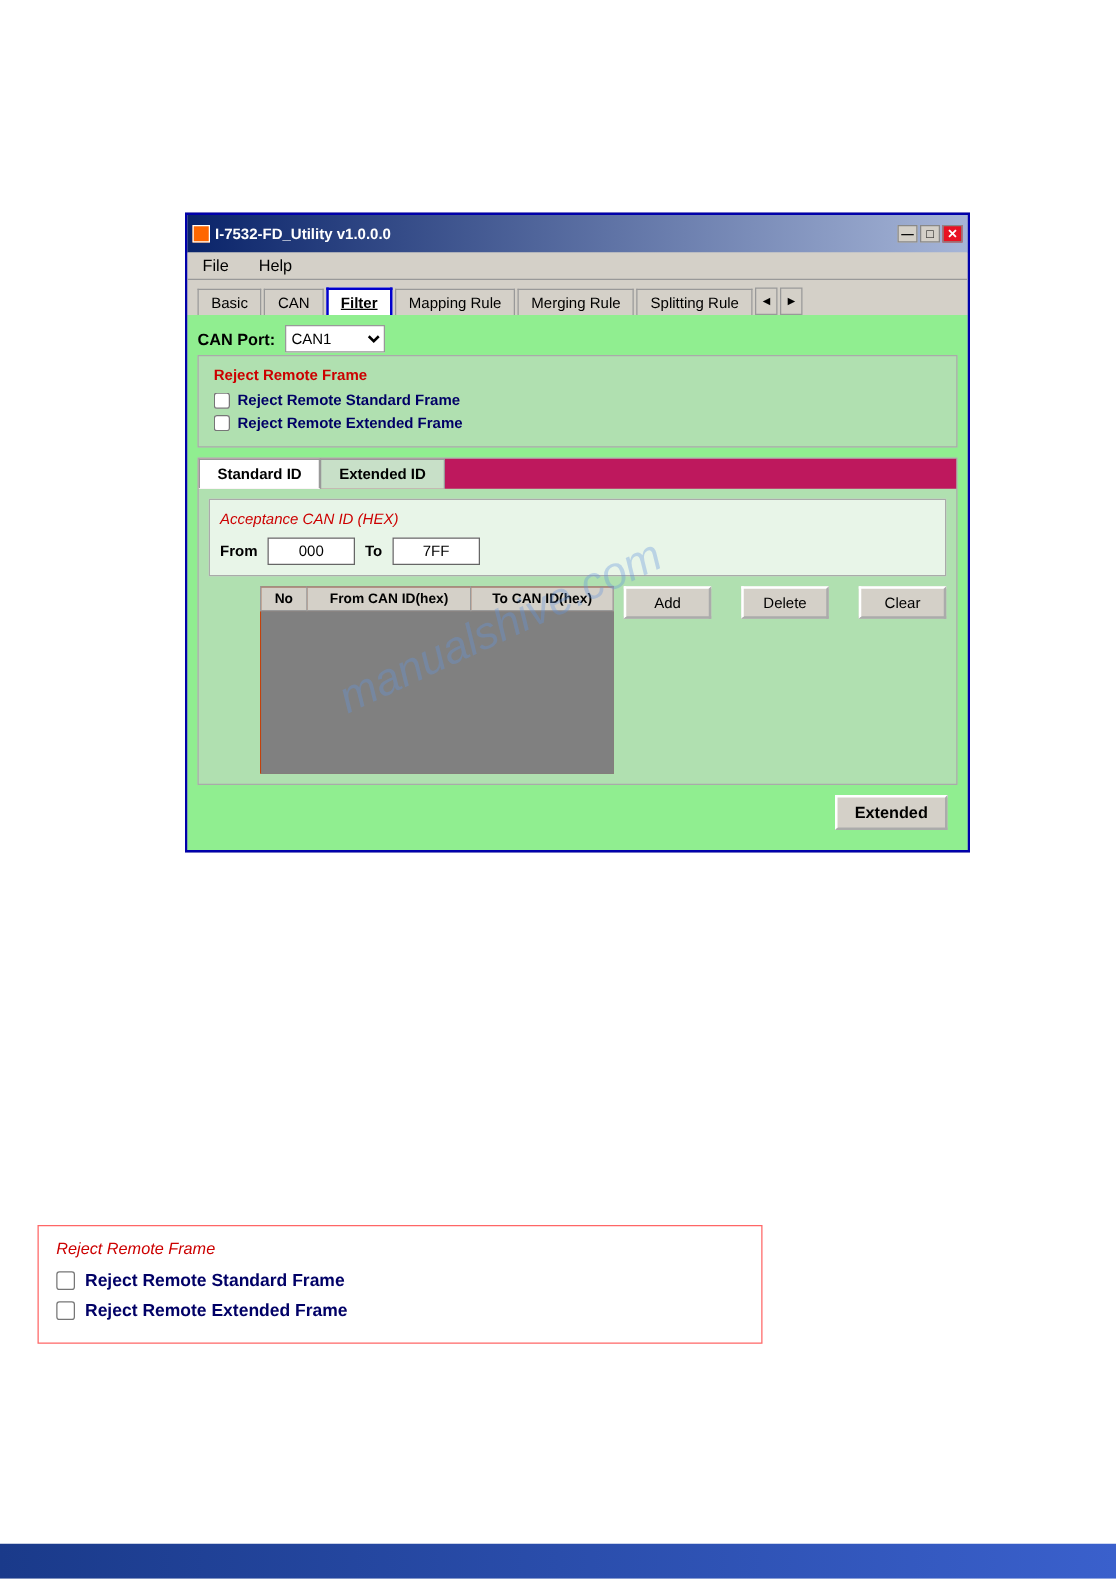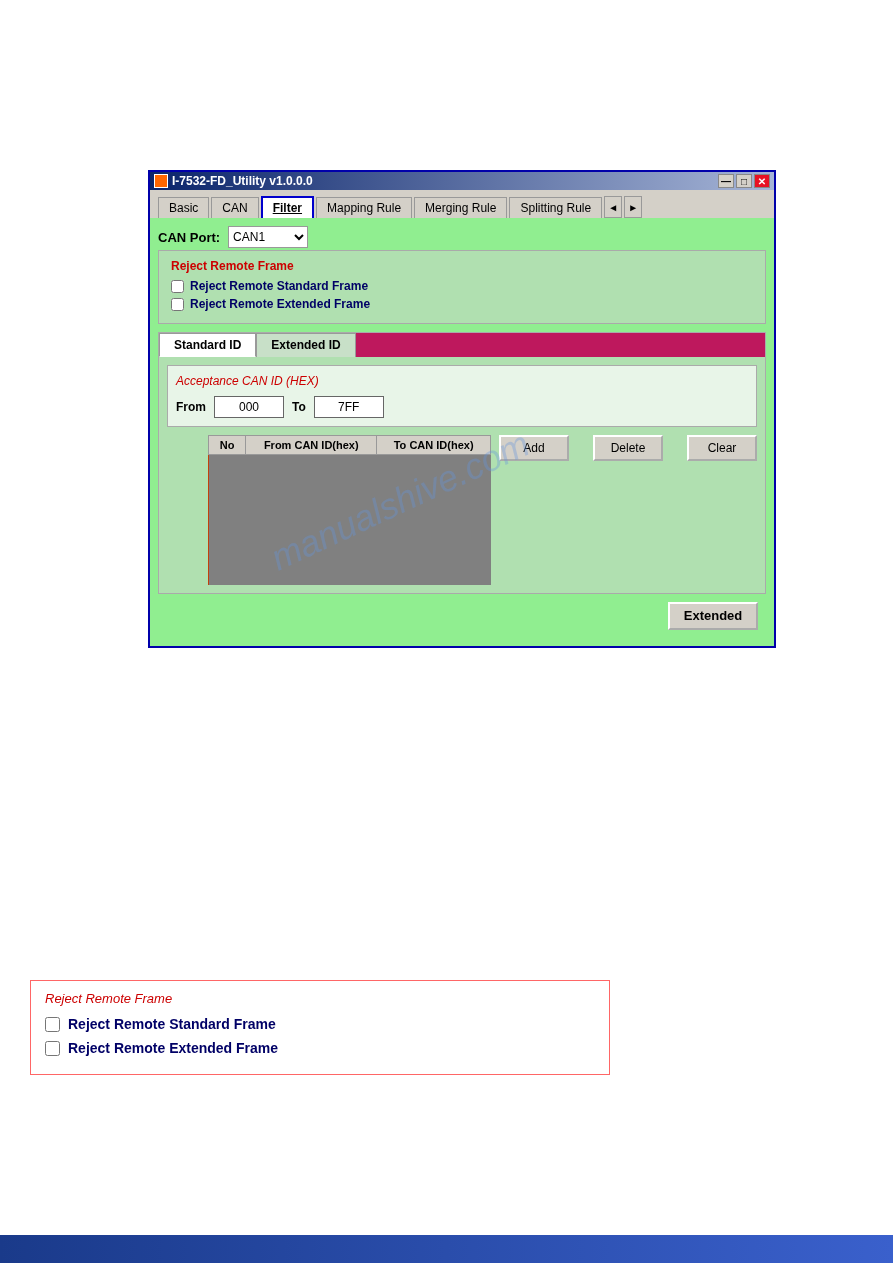--- a/index.html
+++ b/index.html
@@ -26,21 +26,21 @@
       top: 170px;
       left: 148px;
       width: 628px;
       border: 2px solid #0000aa;
       background: #d4d0c8;
     }
 
     
     .title-bar {
       background: linear-gradient(to right, #0a246a, #a6b5d7);
-      height: 18px;
+      height: 30px;
       display: flex;
       align-items: center;
       justify-content: space-between;
       padding: 0 4px;
       color: #fff;
       font-size: 12px;
       font-weight: bold;
     }
     .title-bar-left {
       display: flex;
@@ -367,20 +367,24 @@
         <span class="title-bar-icon"></span>
         <span>I-7532-FD_Utility v1.0.0.0</span>
       </div>
       <div class="title-bar-buttons">
         <div class="tb-btn">—</div>
         <div class="tb-btn">□</div>
         <div class="tb-btn close">✕</div>
       </div>
     </div>
 
+    <div class="menu-bar">
+      <span class="menu-item">File</span>
+      <span class="menu-item">Help</span>
+    </div>
 
     <div class="tab-bar">
       <div class="tab">Basic</div>
       <div class="tab">CAN</div>
       <div class="tab active">Filter</div>
       <div class="tab">Mapping Rule</div>
       <div class="tab">Merging Rule</div>
       <div class="tab">Splitting Rule</div>
       <div class="tab-nav-btn">◄</div>
       <div class="tab-nav-btn">►</div>

